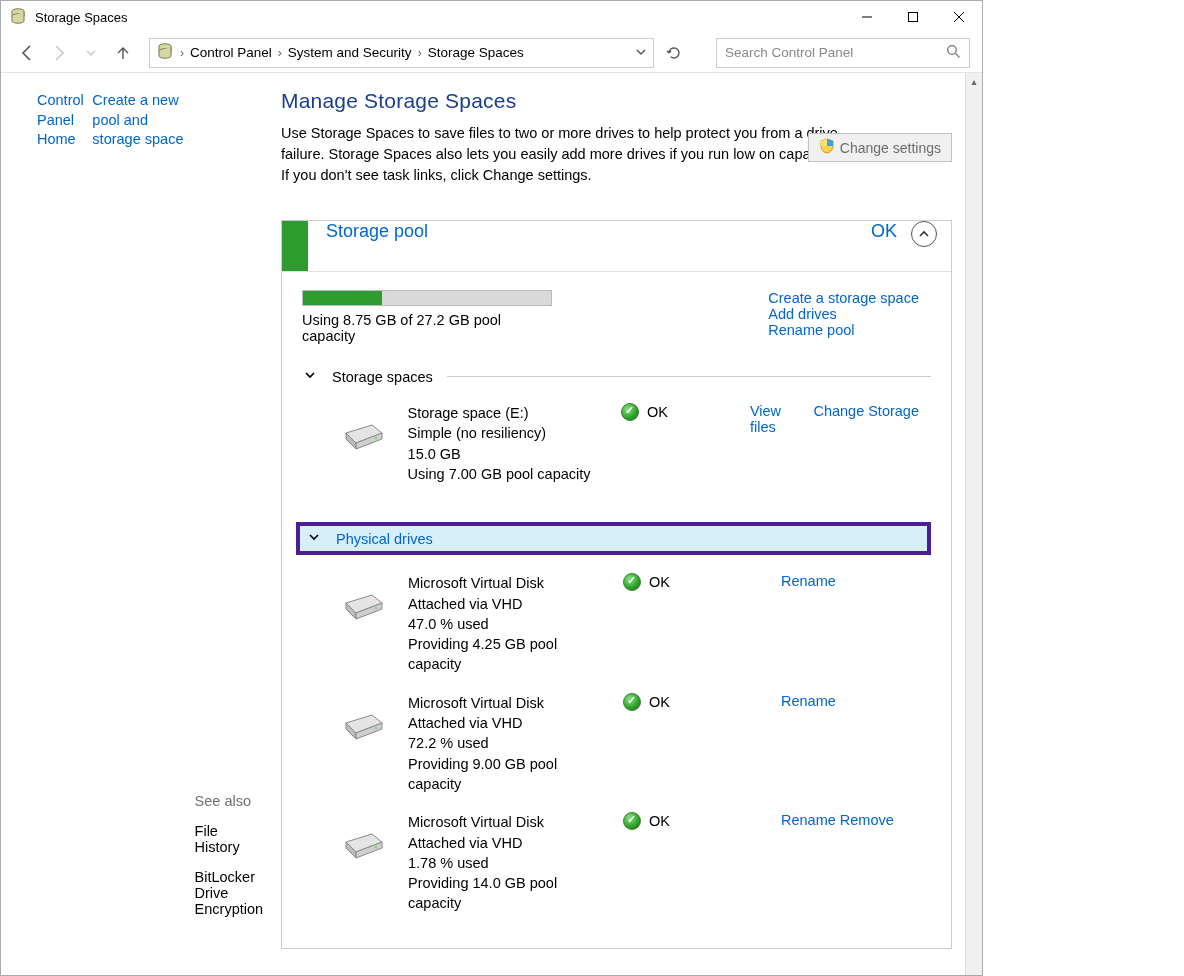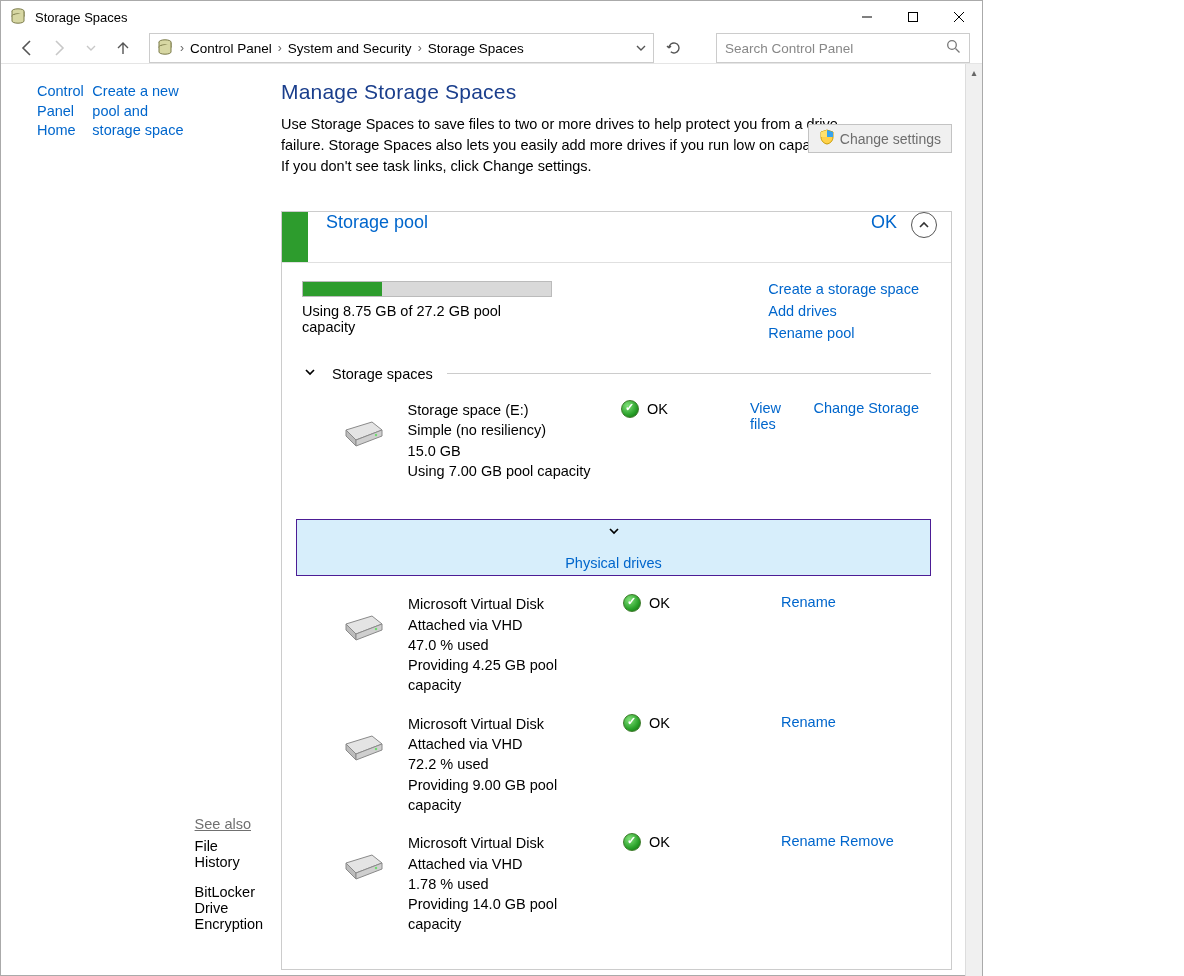--- a/index.html
+++ b/index.html
@@ -18,41 +18,41 @@
   .crumb-sep { color:#666; font-size:12px; }
   .addr-right { display:flex; align-items:center; gap:8px; margin-left:auto; color:#555;}
   .refresh-box { width:32px; height:30px; display:flex; align-items:center; justify-content:center; color:#555;}
   .search-box { width:254px; height:30px; border:1px solid #ccc; display:flex; align-items:center; padding:0 8px; margin-left:22px; color:#777; justify-content:space-between; }
   .search-placeholder { font-size:13.5px; color:#888; }
   .body-area { flex:1; display:flex; position:relative; }
   .left-pane { width:280px; padding:18px 14px 24px 36px; display:flex; flex-direction:row; }
   .link { color:#0066cc; cursor:pointer; font-size:14.5px; }
   .left-pane .link { margin-bottom:18px; line-height:1.35; }
   .see-also-block { margin-top:auto; padding-bottom:20px;}
-  .see-also-title { color:#707070; font-size:14.5px; margin-bottom:6px;text-decoration:underline; }
+  .see-also-title { color:#707070; font-size:14.5px; margin-bottom:14px; }
   .see-also-block .ref { color:#000; font-size:14.5px; margin-bottom:14px; cursor:pointer;}
   .main-pane { flex:1; padding:12px 30px 20px 0; overflow:auto; position:relative;}
   h1.page-title { color:#1a3e8c; font-weight:400; font-size:21px; margin:4px 0 10px 0; letter-spacing:0.2px;}
   .page-desc { font-size:14.5px; color:#000; line-height:1.45; max-width:560px; }
   .change-settings-btn { position:absolute; right:30px; top:60px; border:1px solid #c3c3c3; background:#f0f0f0; padding:4px 10px; display:flex; align-items:center; gap:5px; color:#6d6d6d; font-size:14px;}
   .pool-card { border:1px solid #ccc; margin-top:34px; }
   .pool-header { display:flex; align-items:flex-start; height:50px; }
   .pool-header .green-bar { width:26px; height:100%; background:#2d9c2d; }
   .pool-header .pool-title { color:#0066cc; font-size:18px; margin-left:18px; flex:1;}
   .pool-header .pool-status { color:#0066cc; font-size:18px; margin-right:14px;}
   .collapse-circle { width:26px; height:26px; border:1.5px solid #555; border-radius:50%; display:flex; align-items:center; justify-content:center; margin-right:14px; }
   .pool-body { padding:18px 20px 20px 20px; border-top:1px solid #e0e0e0;}
   .usage-row { display:flex; align-items:flex-start; }
   .usage-left { width:280px; }
   .progress-bar { width:250px; height:16px; background:#d9d9d9; border:1px solid #bbb; position:relative; }
   .progress-fill { height:100%; background:#2d9c2d; }
   .usage-text { font-size:14.5px; margin-top:6px; max-width:220px;}
-  .action-links { margin-left:auto; display:flex; flex-direction:column; gap:6px; padding-right:12px; min-width:160px;}
+  .action-links { margin-left:auto; display:flex; flex-direction:column; gap:0; padding-right:12px; min-width:160px;}
   .section-header { display:flex; align-items:center; gap:14px; margin:24px 0 14px 0; }
-  .section-header.selected { background:#d7eefb; border:1px solid #4c1d95; padding:4px 6px; margin-left:-6px;flex-direction:column;}
+  .section-header.selected { background:#d7eefb; border:4px solid #4c1d95; padding:4px 6px; margin-left:-6px;}
   .section-header .chev { width:16px; text-align:center;}
   .section-header .label { font-size:14.5px; }
   .section-header.selected .label { color:#0066cc; }
   .section-line { flex:1; height:1px; background:#ccc; }
   .item-row { display:flex; padding:4px 0 14px 40px; gap:20px; align-items:flex-start; }
   .drive-icon-slot { width:46px; display:flex; align-items:flex-start; padding-top:16px;}
   .item-info { width:195px; font-size:14.5px; line-height:1.4;}
   .item-status { width:110px; display:flex; align-items:center; gap:8px; font-size:14.5px;}
   .item-actions { display:flex; flex-direction:row; gap:4px; margin-left:auto; min-width:150px; padding-right:12px;}
   .ok-badge { width:18px; height:18px; border-radius:50%; background: radial-gradient(circle at 35% 30%, #82e27a, #2aa12a 60%, #0c6b0c); border:1px solid #3c7b2a; position:relative;}

